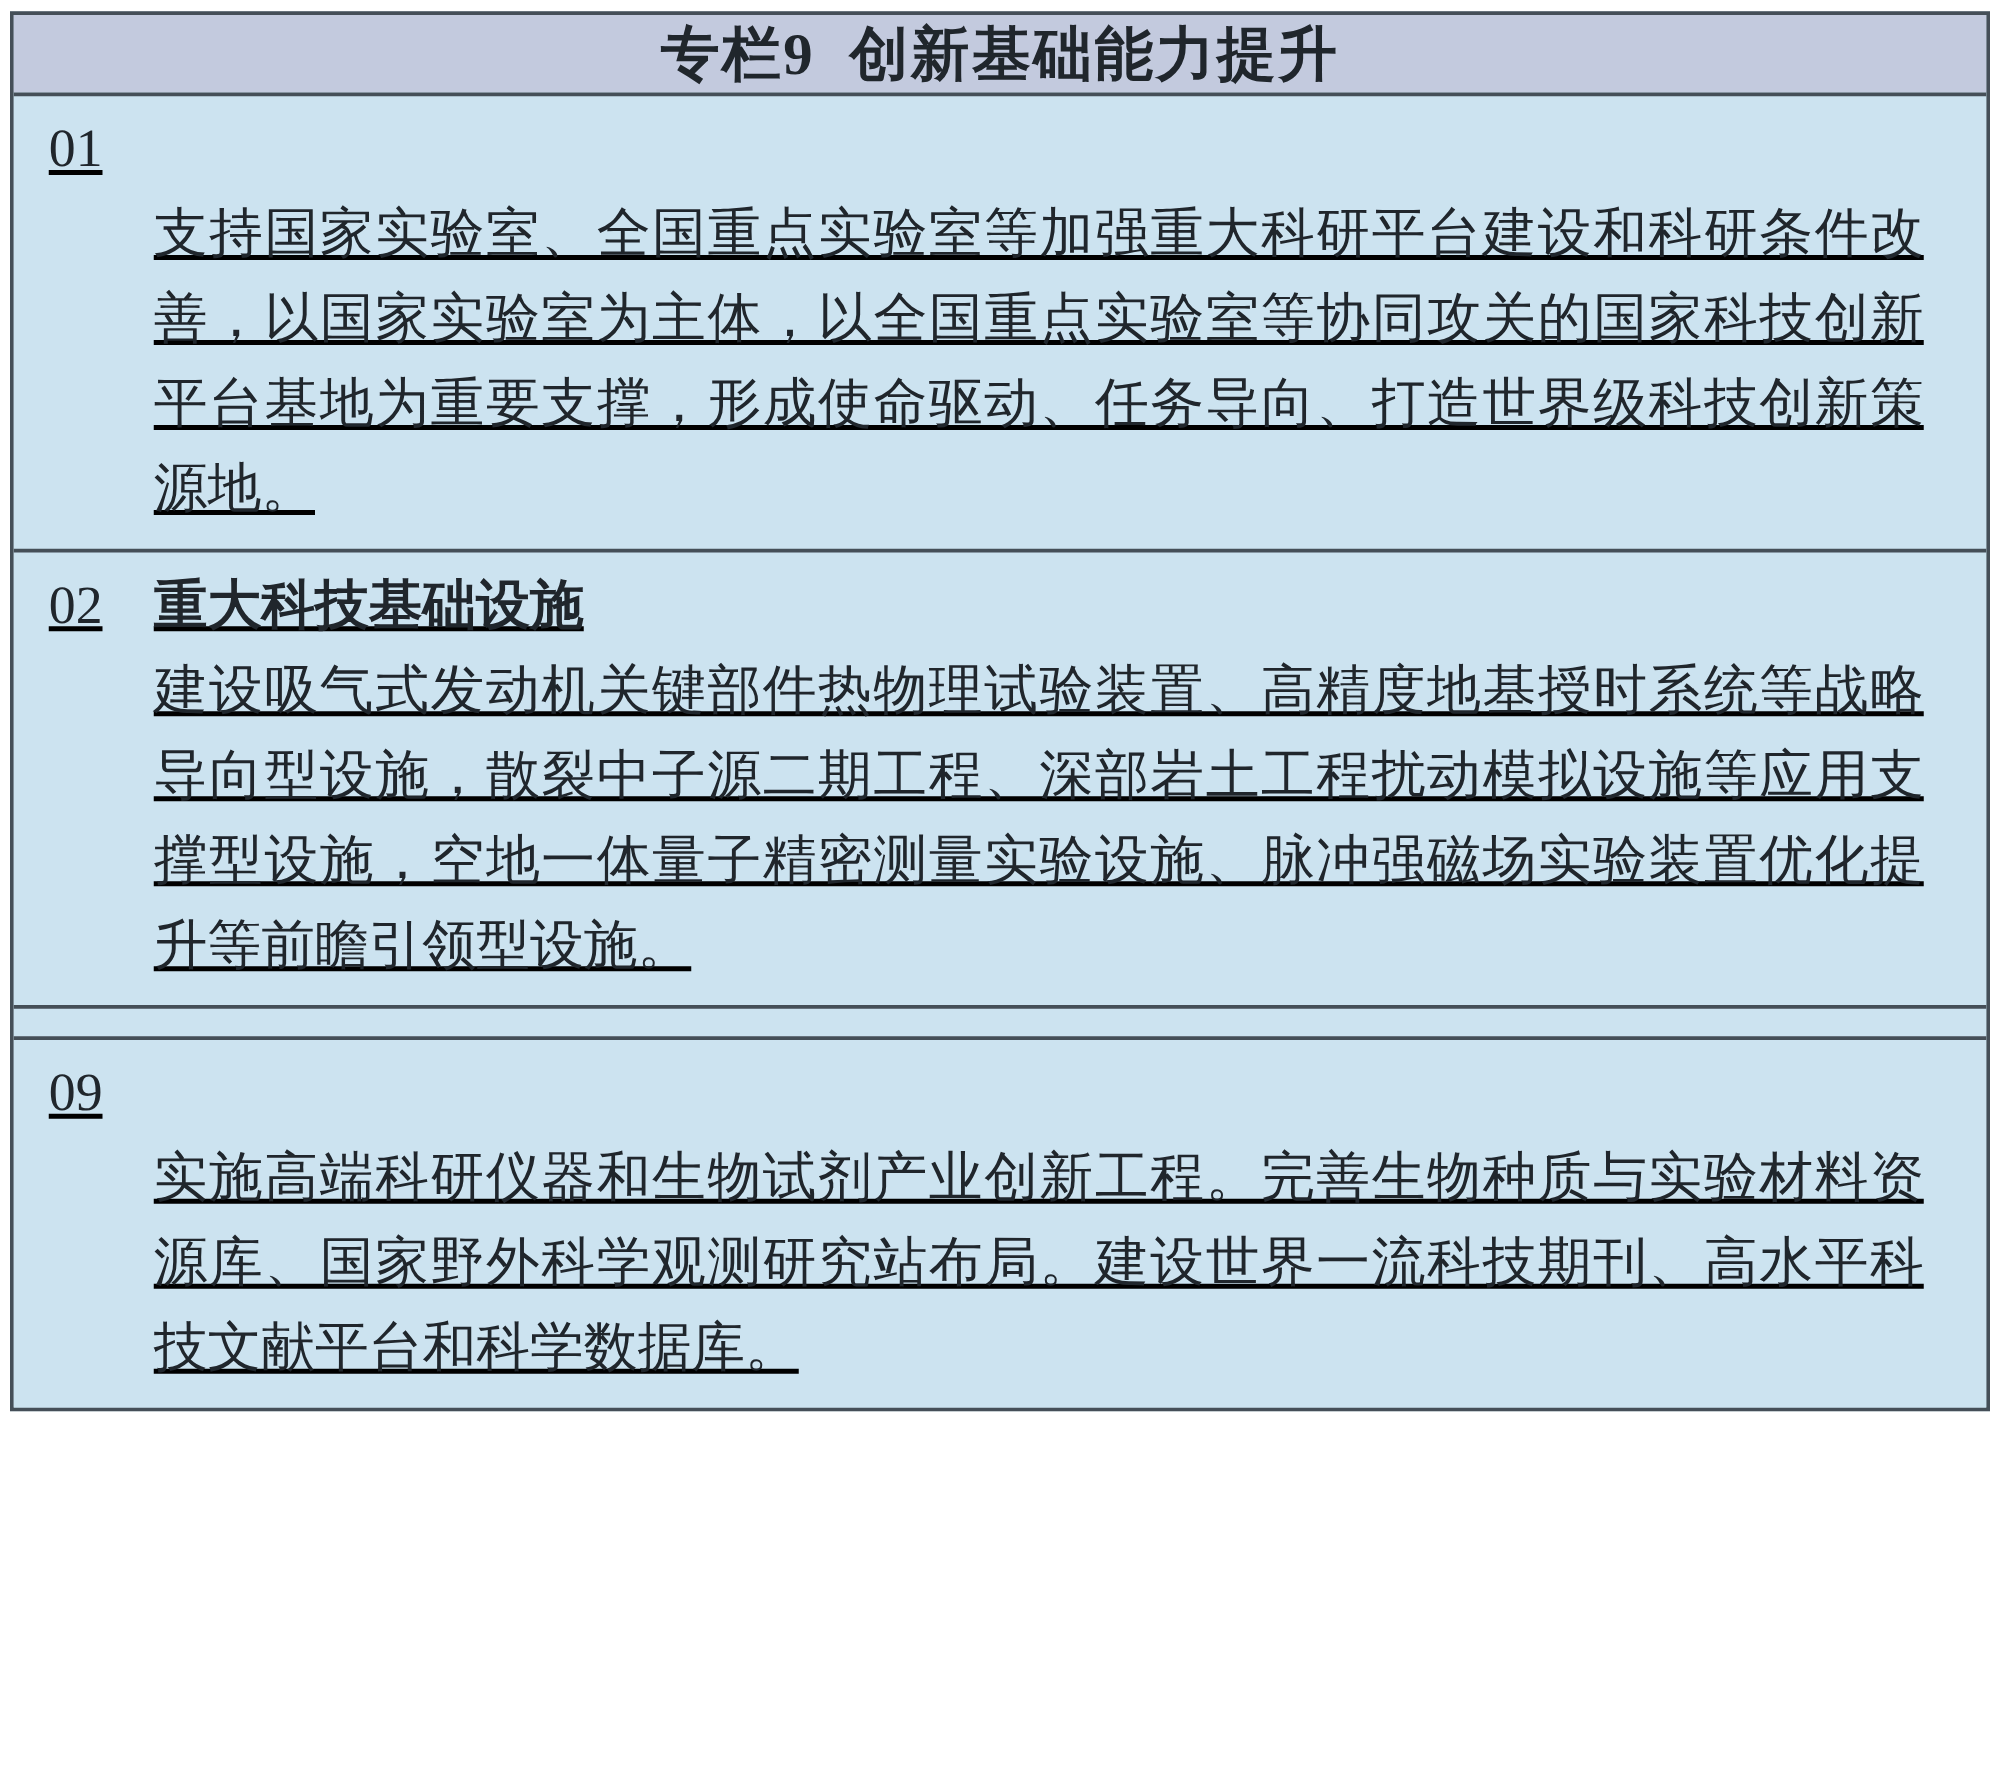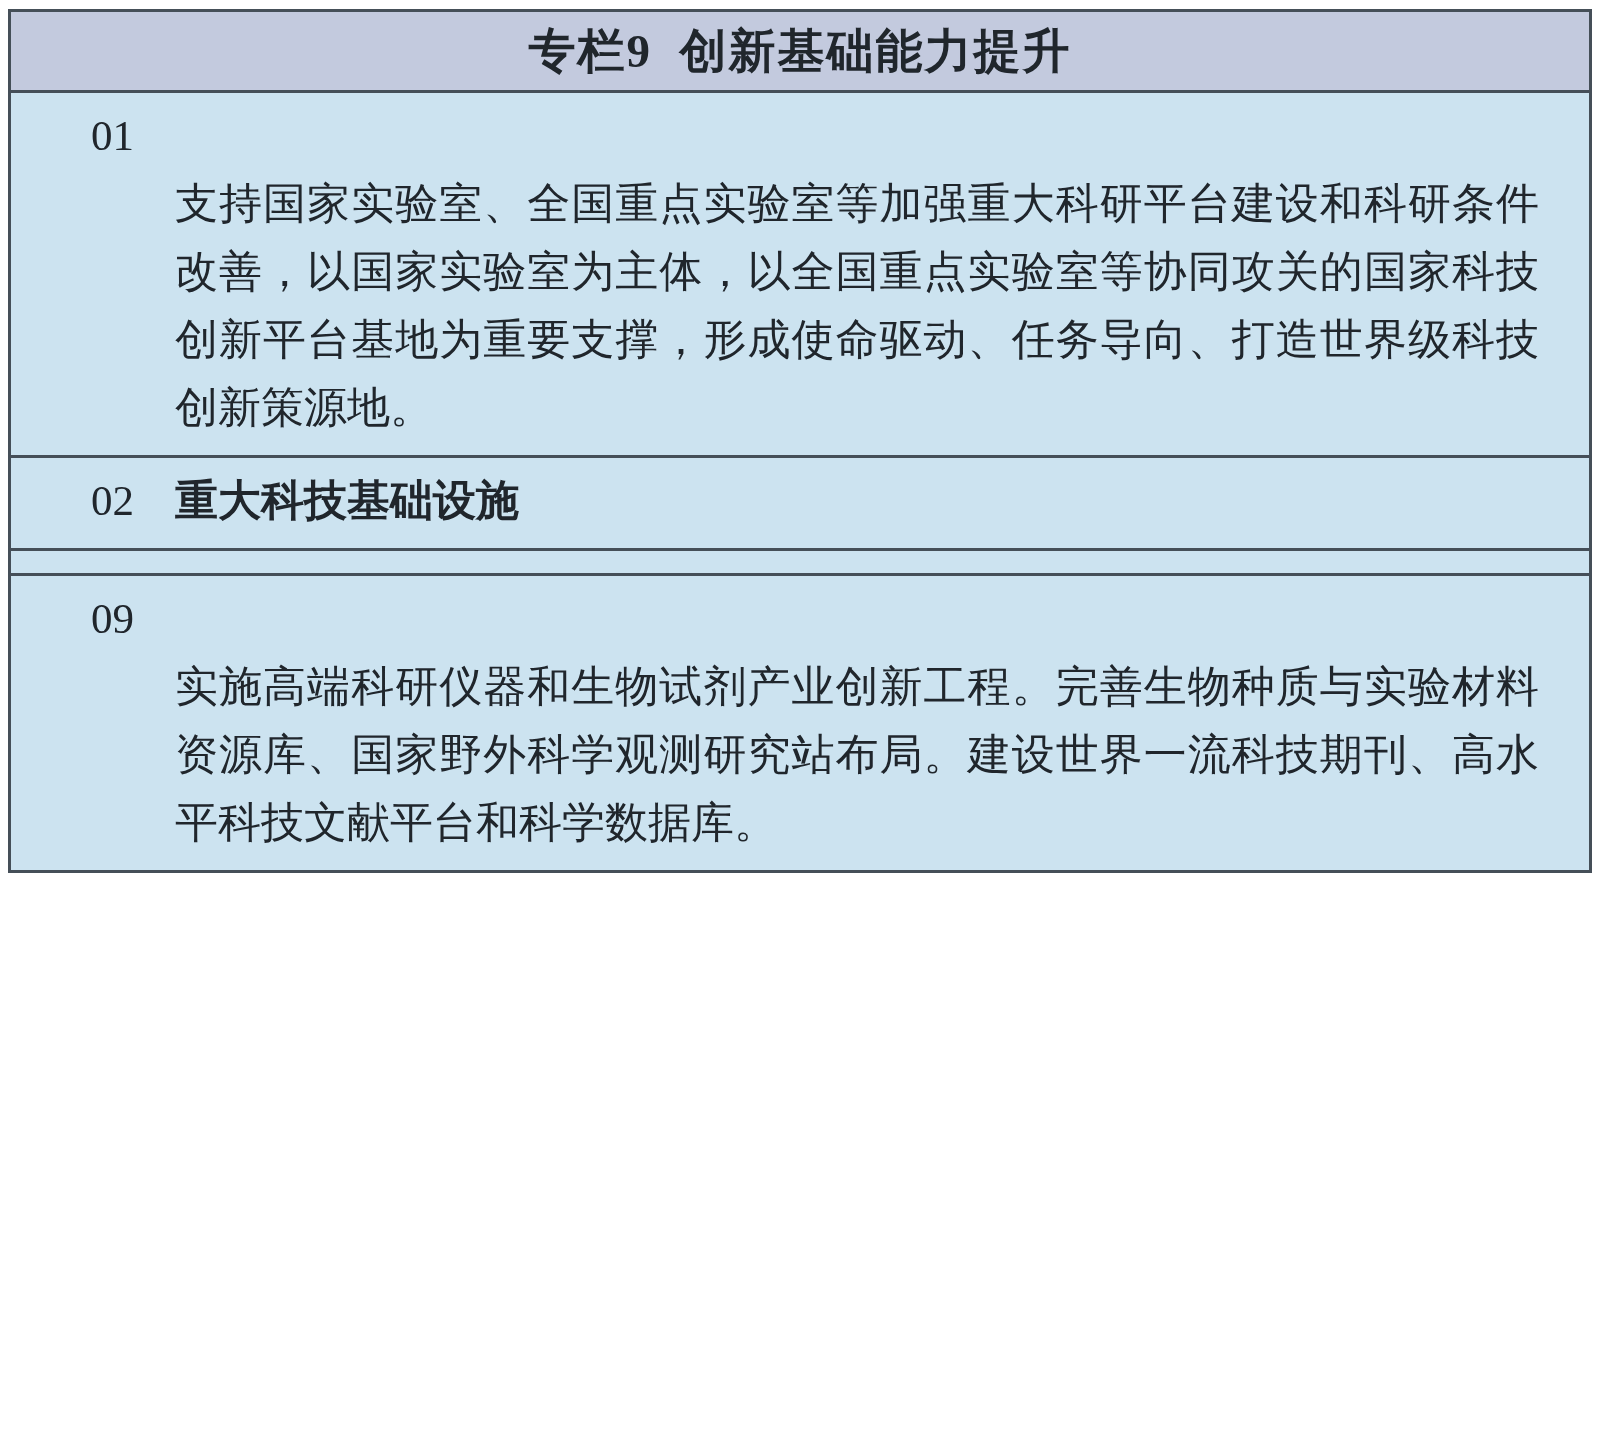--- a/index.html
+++ b/index.html
@@ -16,36 +16,37 @@
     padding: 9px 8px 0 8px;
   }
   .panel {
     box-sizing: border-box;
     width: 1584px;
     border: 3px solid #454f58;
     background: #cce3f0;
   }
   .panel-header {
     background: #c3cade;
-    height: 78px;
+    height: 62px;
     display: flex;
     align-items: center;
     justify-content: center;
   }
   .panel-header .title {
     font-size: 47px;
     font-weight: bold;
     color: #20262c;
     letter-spacing: 2px;
     white-space: pre;
   }
   .section {
     background: #cce3f0;
     border-top: 3px solid #454f58;
-    padding: 9px 50px 13px 80px;
+    padding: 9px 50px 13px 28px;
+    text-decoration: underline;
   }
   .section-title-row {
     display: flex;
     align-items: baseline;
     line-height: 68px;
     font-size: 43px;
     color: #20262c;
   }
   .section-number {
     width: 84px;
@@ -79,20 +80,21 @@
         <span class="section-number">01</span>
       </div>
       <div class="section-body">支持国家实验室、全国重点实验室等加强重大科研平台建设和科研条件改善，以国家实验室为主体，以全国重点实验室等协同攻关的国家科技创新平台基地为重要支撑，形成使命驱动、任务导向、打造世界级科技创新策源地。</div>
     </div>
 
     <div class="section">
       <div class="section-title-row">
         <span class="section-number">02</span>
         <span class="section-heading">重大科技基础设施</span>
       </div>
+      <div class="section-body">建设吸气式发动机关键部件热物理试验装置、高精度地基授时系统等战略导向型设施，散裂中子源二期工程、深部岩土工程扰动模拟设施等应用支撑型设施，空地一体量子精密测量实验设施、脉冲强磁场实验装置优化提升等前瞻引领型设施。</div>
     </div>
 
     <div class="section">
     </div>
 
     <div class="section">
       <div class="section-title-row">
         <span class="section-number">09</span>
       </div>
       <div class="section-body">实施高端科研仪器和生物试剂产业创新工程。完善生物种质与实验材料资源库、国家野外科学观测研究站布局。建设世界一流科技期刊、高水平科技文献平台和科学数据库。</div>

